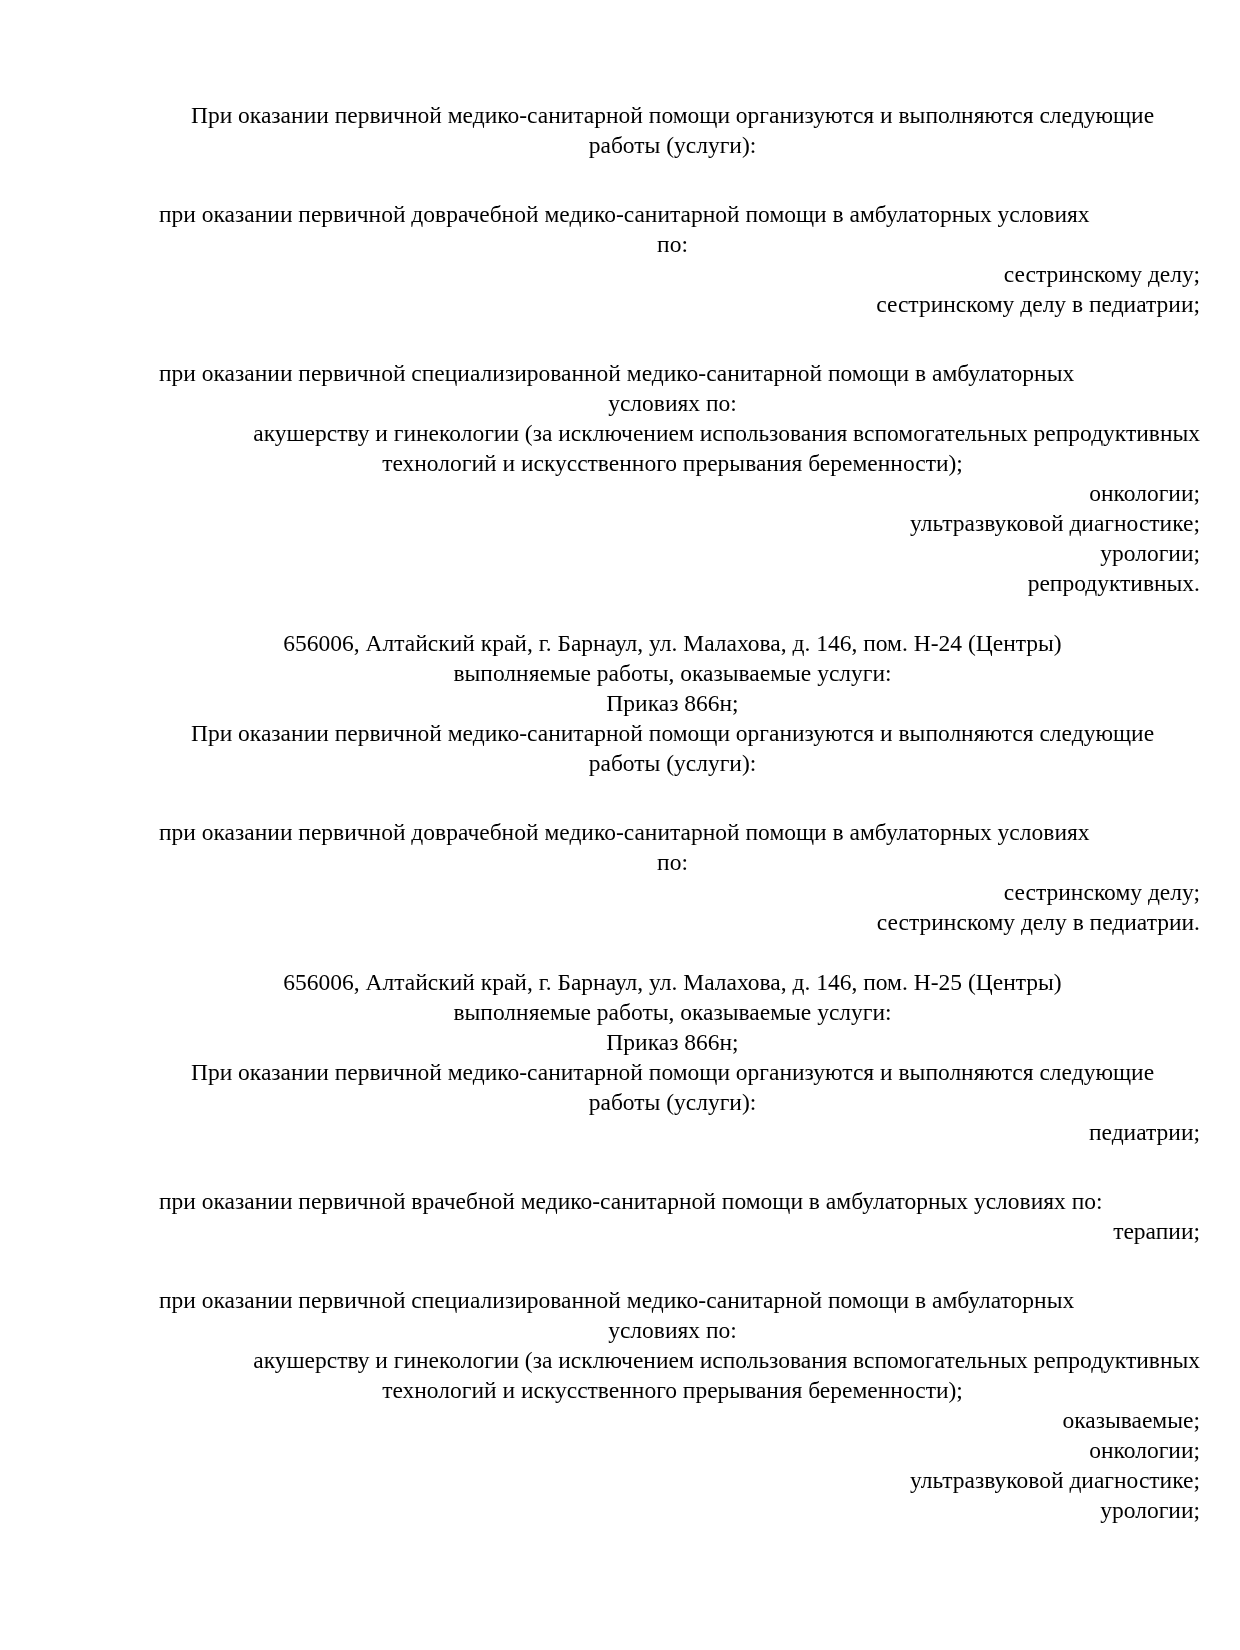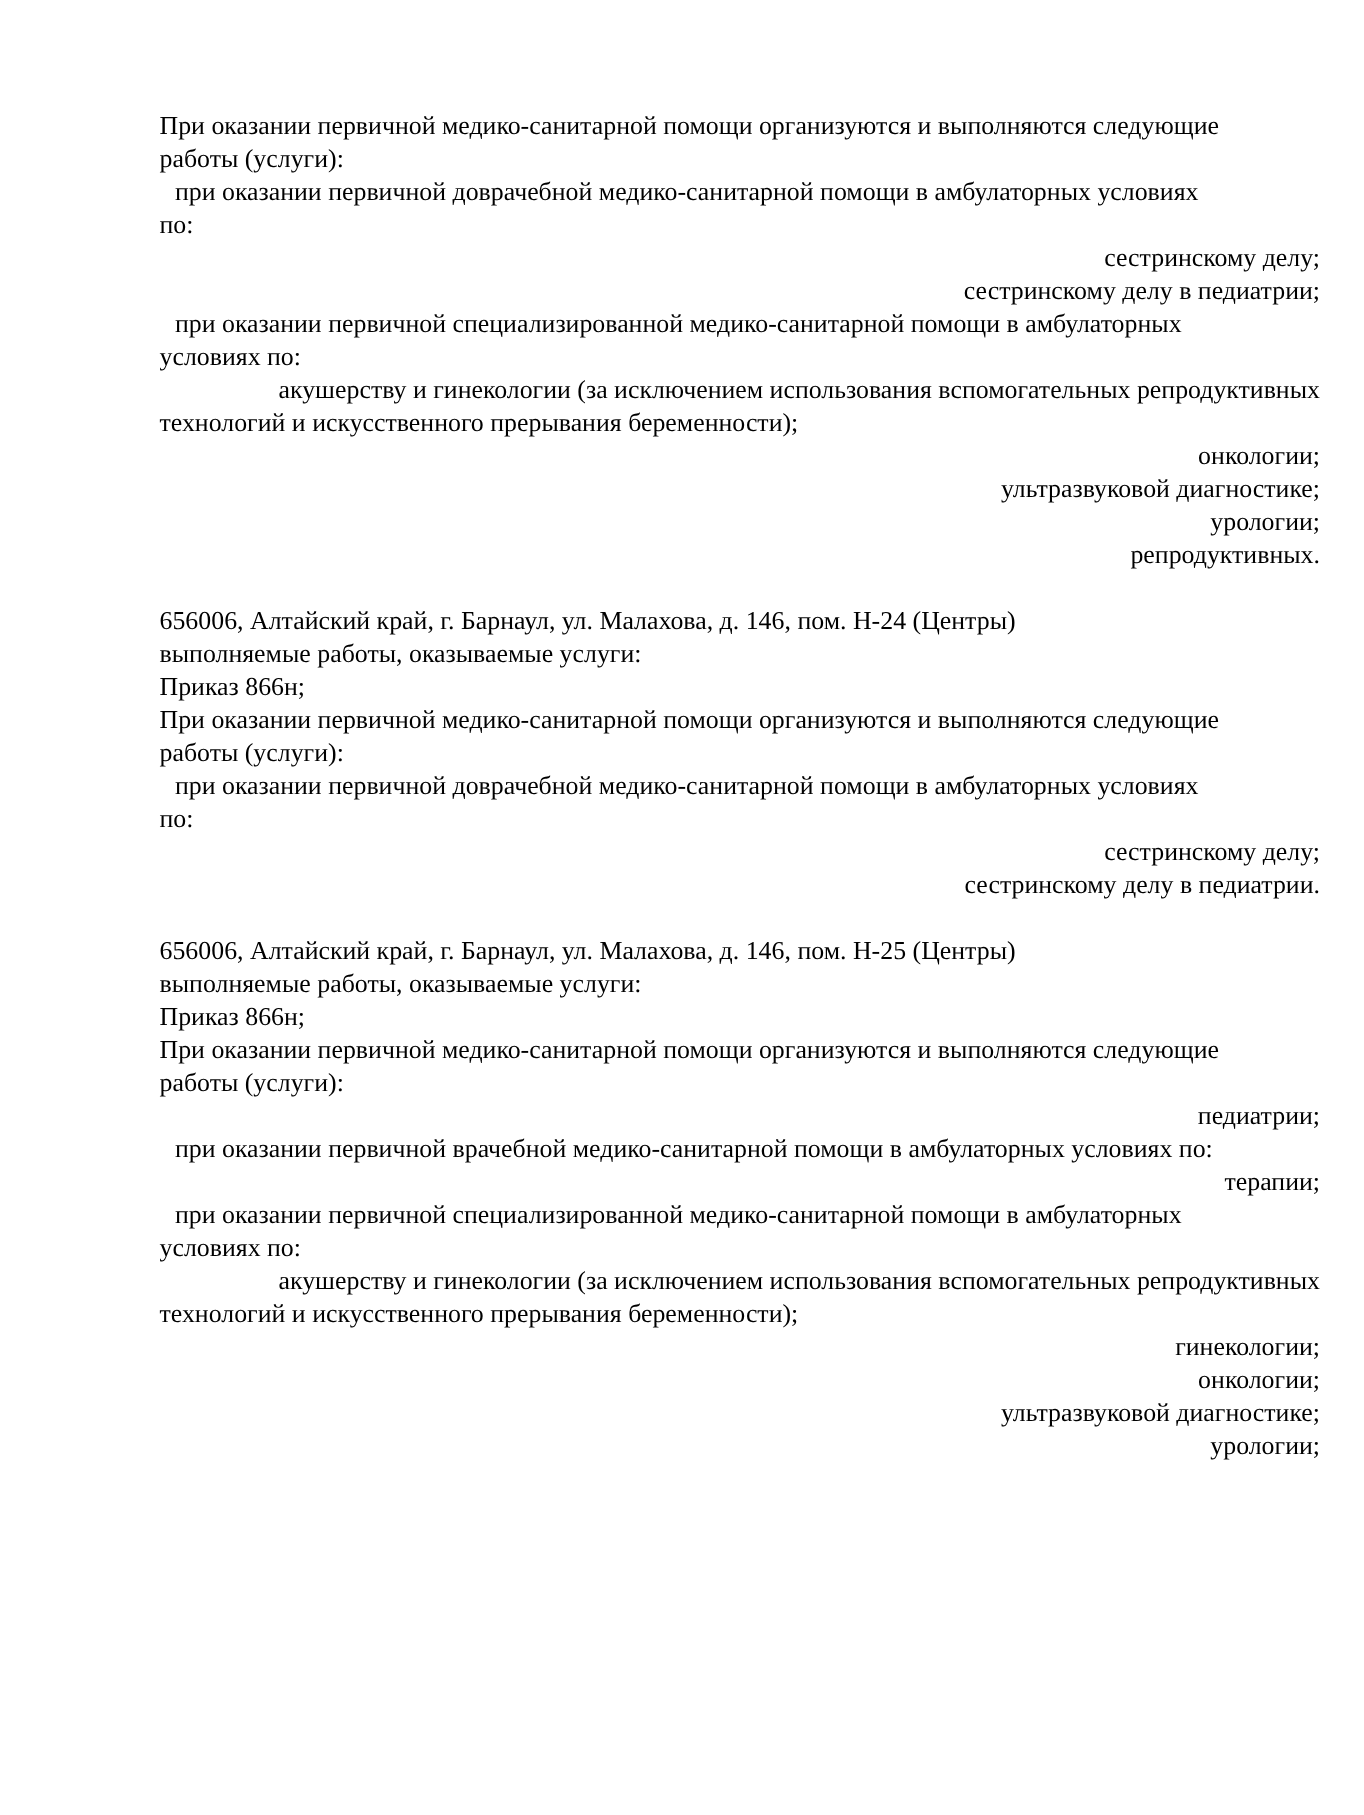--- a/index.html
+++ b/index.html
@@ -23,22 +23,22 @@
   .section {
     display: block;
   }
   .section + .section {
     margin-top: 30px; 
   }
   .line {
     white-space: pre;
     height: 30px;
   }
-  .indent-0 { padding-left: 0; }
-  .indent-1 { padding-left: 14px; }
+  .indent-0 { padding-left: 0; text-align: center; }
+  .indent-1 { padding-left: 14px; margin-top: 39px; }
   .indent-2 { padding-left: 27px; text-align: right; }
 </style>
 </head>
 <body>
 
 <main class="page">
     <div class="section">
       <div class="line indent-0">При оказании первичной медико-санитарной помощи организуются и выполняются следующие</div>
       <div class="line indent-0">работы (услуги):</div>
       <div class="line indent-1">при оказании первичной доврачебной медико-санитарной помощи в амбулаторных условиях</div>
@@ -71,18 +71,18 @@
       <div class="line indent-0">Приказ 866н;</div>
       <div class="line indent-0">При оказании первичной медико-санитарной помощи организуются и выполняются следующие</div>
       <div class="line indent-0">работы (услуги):</div>
       <div class="line indent-2">педиатрии;</div>
       <div class="line indent-1">при оказании первичной врачебной медико-санитарной помощи в амбулаторных условиях по:</div>
       <div class="line indent-2">терапии;</div>
       <div class="line indent-1">при оказании первичной специализированной медико-санитарной помощи в амбулаторных</div>
       <div class="line indent-0">условиях по:</div>
       <div class="line indent-2">акушерству и гинекологии (за исключением использования вспомогательных репродуктивных</div>
       <div class="line indent-0">технологий и искусственного прерывания беременности);</div>
-      <div class="line indent-2">гинекологии;</div>
+      <div class="line indent-2">оказываемые;</div>
       <div class="line indent-2">онкологии;</div>
       <div class="line indent-2">ультразвуковой диагностике;</div>
       <div class="line indent-2">урологии;</div>
     </div>
   </main>
 
 </body></html>

